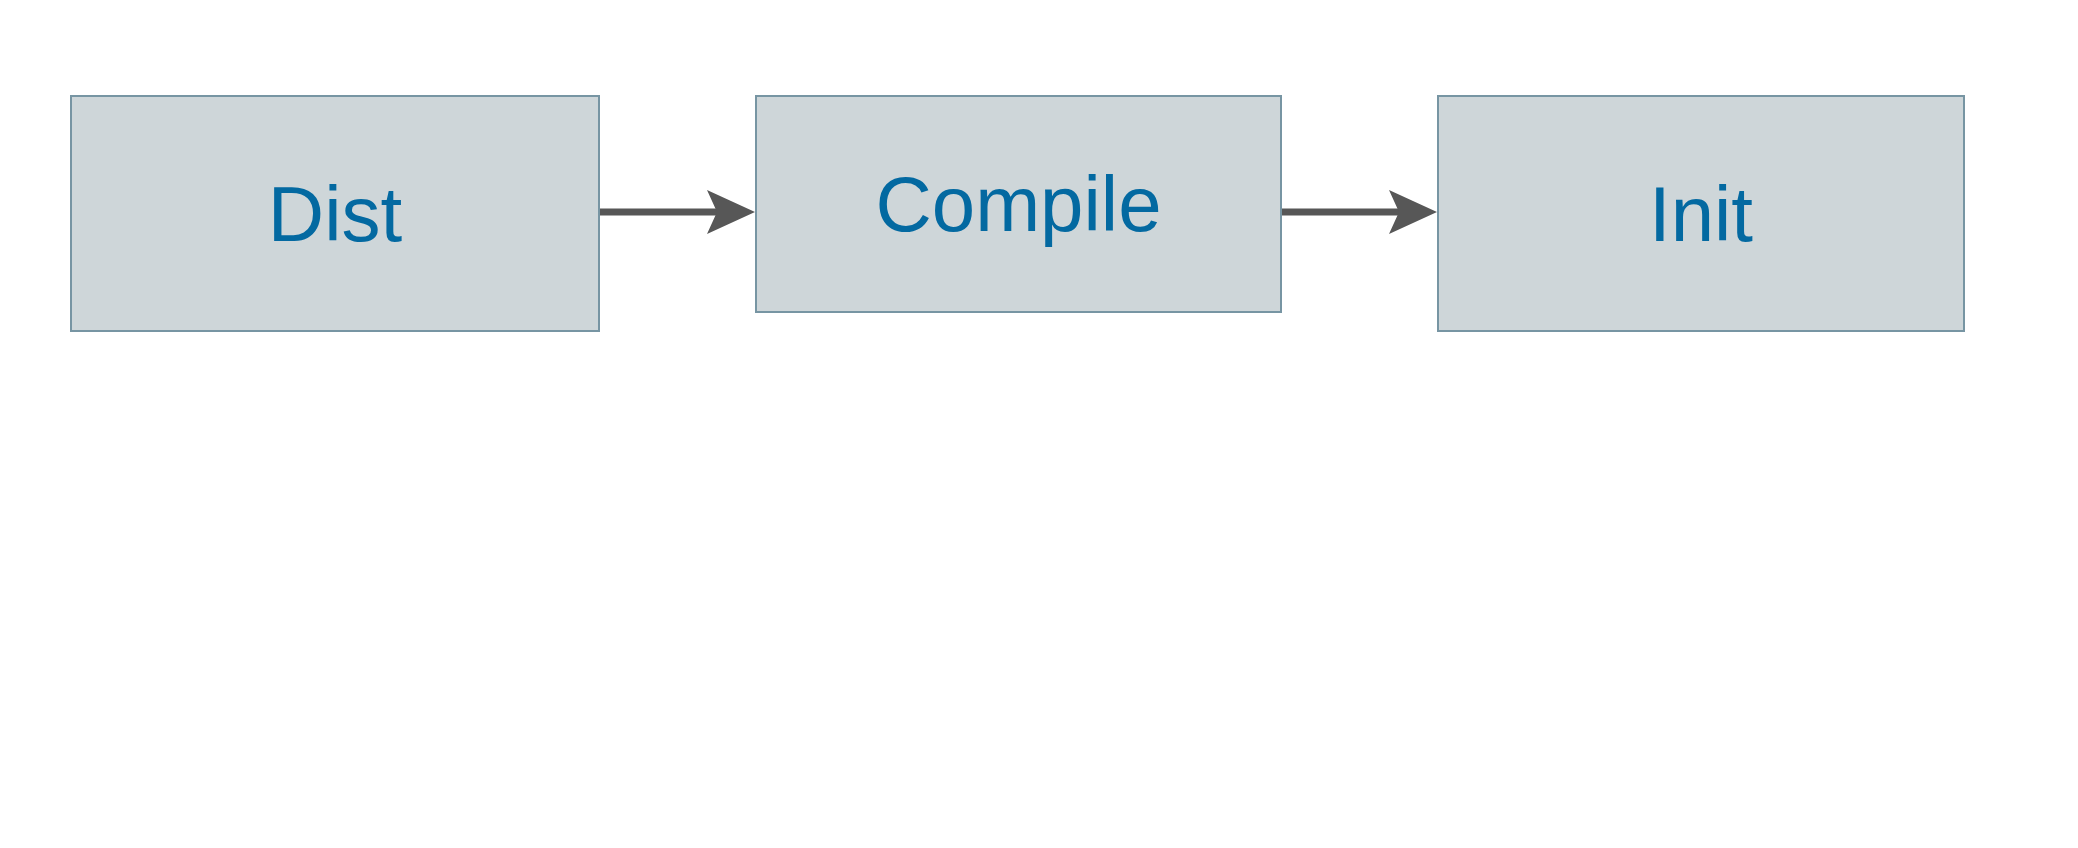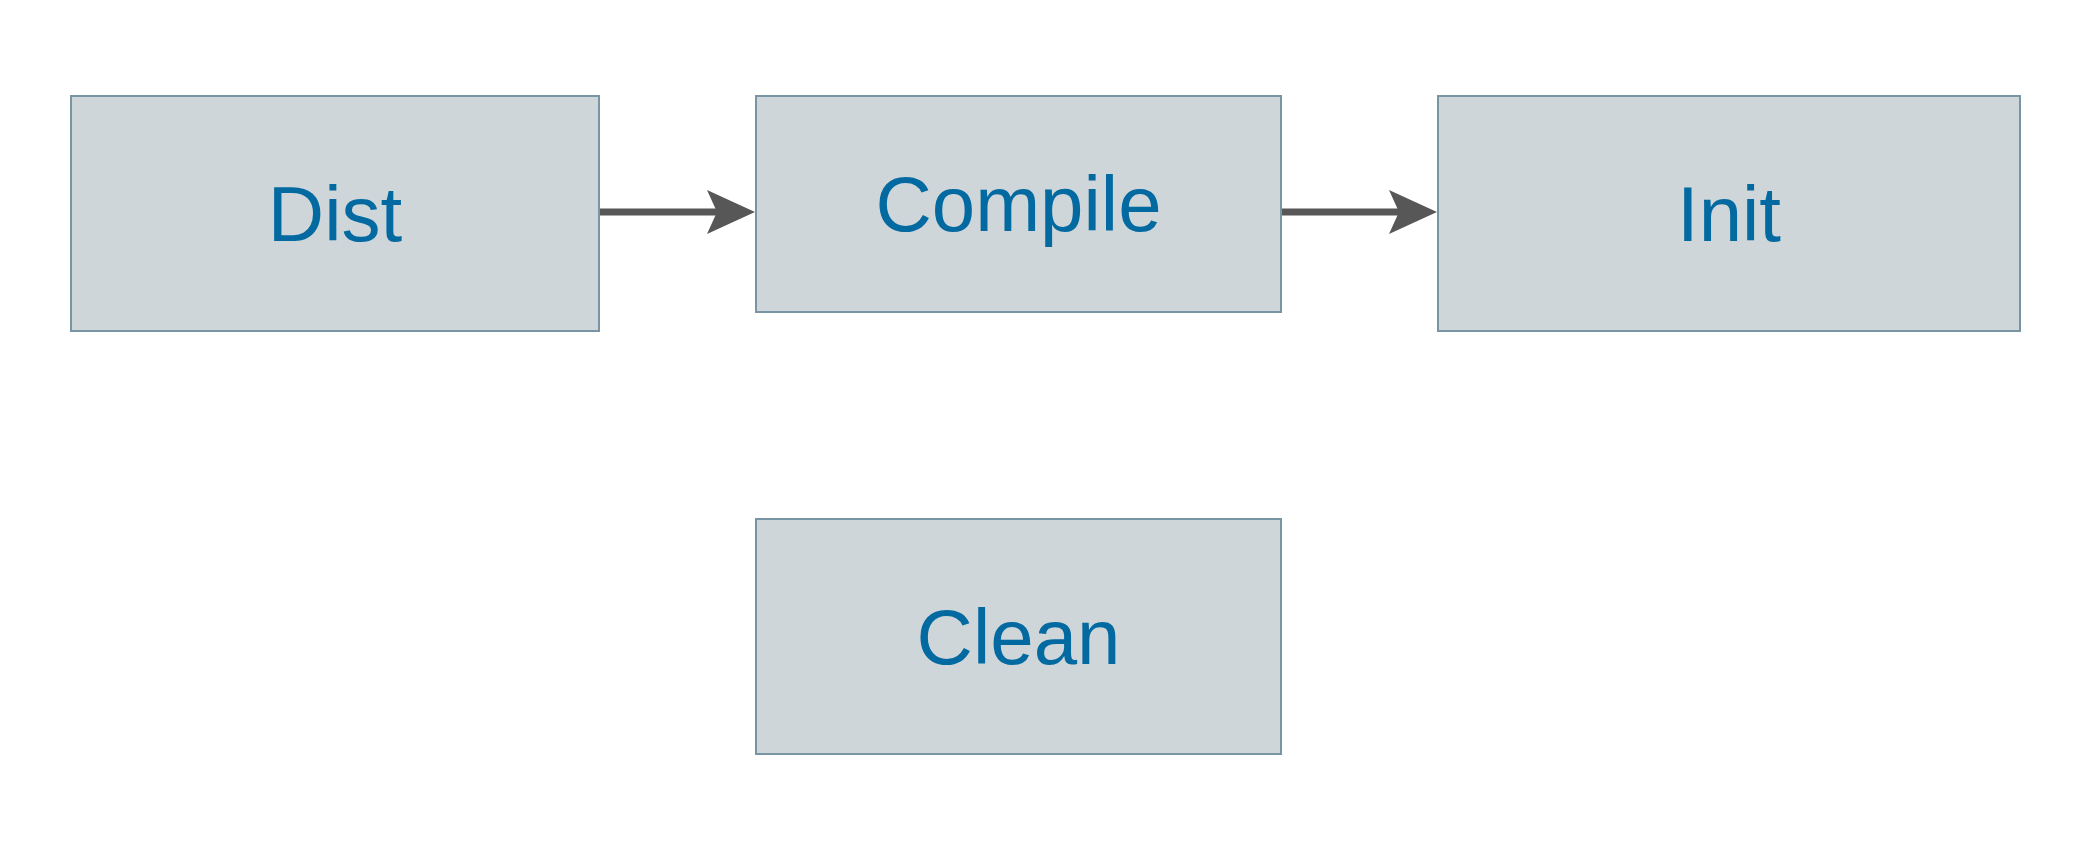--- a/index.html
+++ b/index.html
@@ -75,21 +75,18 @@
   </svg>
 
   <div class="node" style="left:70px; top:95px; width:530px; height:237px;">
     <span class="node-label">Dist</span>
   </div>
 
   <div class="node" style="left:755px; top:95px; width:527px; height:218px;">
     <span class="node-label">Compile</span>
   </div>
 
-  <div class="node" style="left:1437px; top:95px; width:584px; height:237px;">
+  <div class="node" style="left:1437px; top:95px; width:528px; height:237px;">
     <span class="node-label">Init</span>
   </div>
 
-  <div class="node" style="left:755px; top:518px; width:527px; height:237px;">
-    <span class="node-label">Clean</span>
-  </div>
 
 </div>
 
 </body></html>

